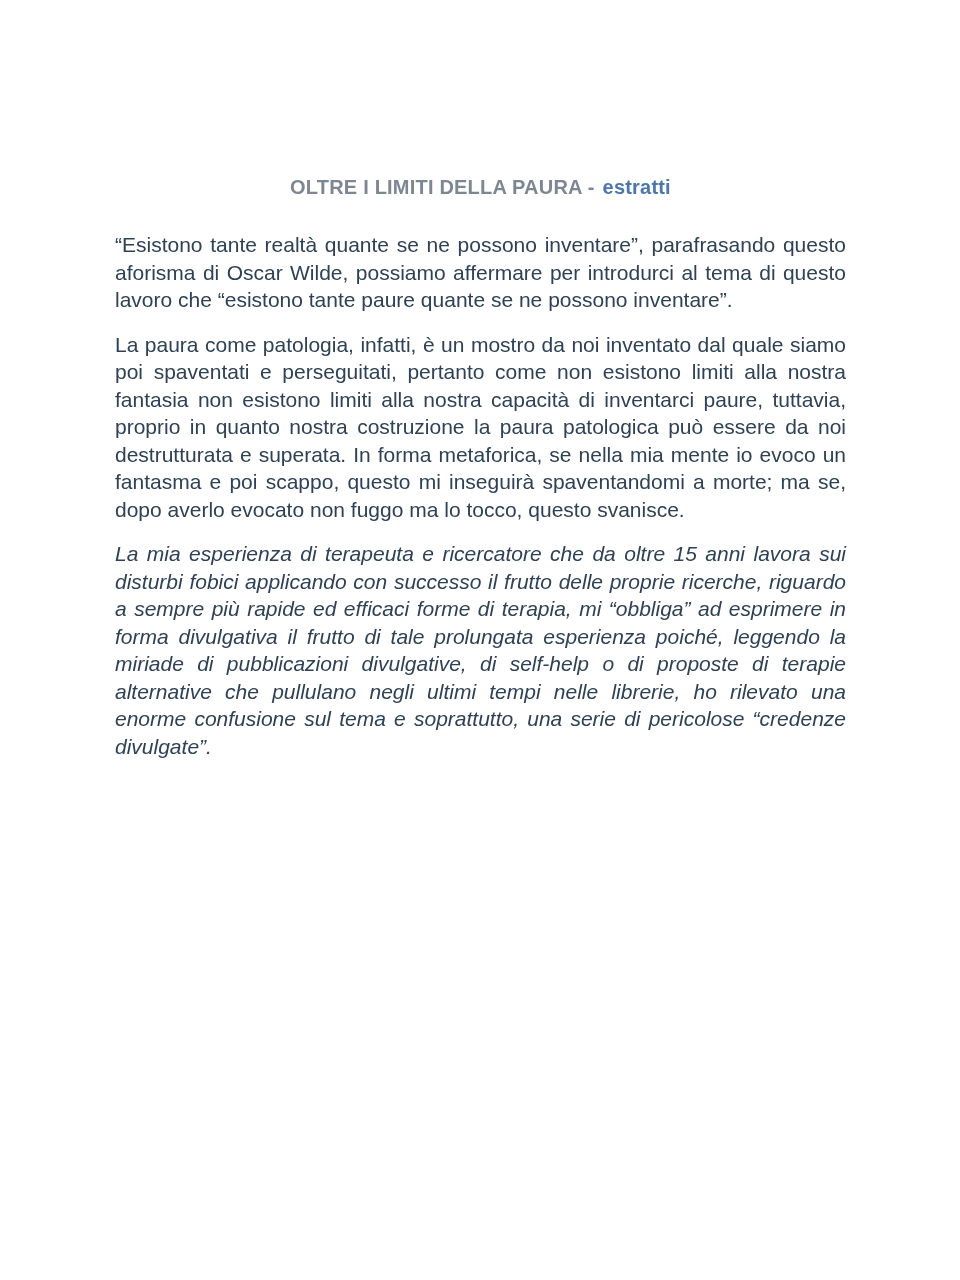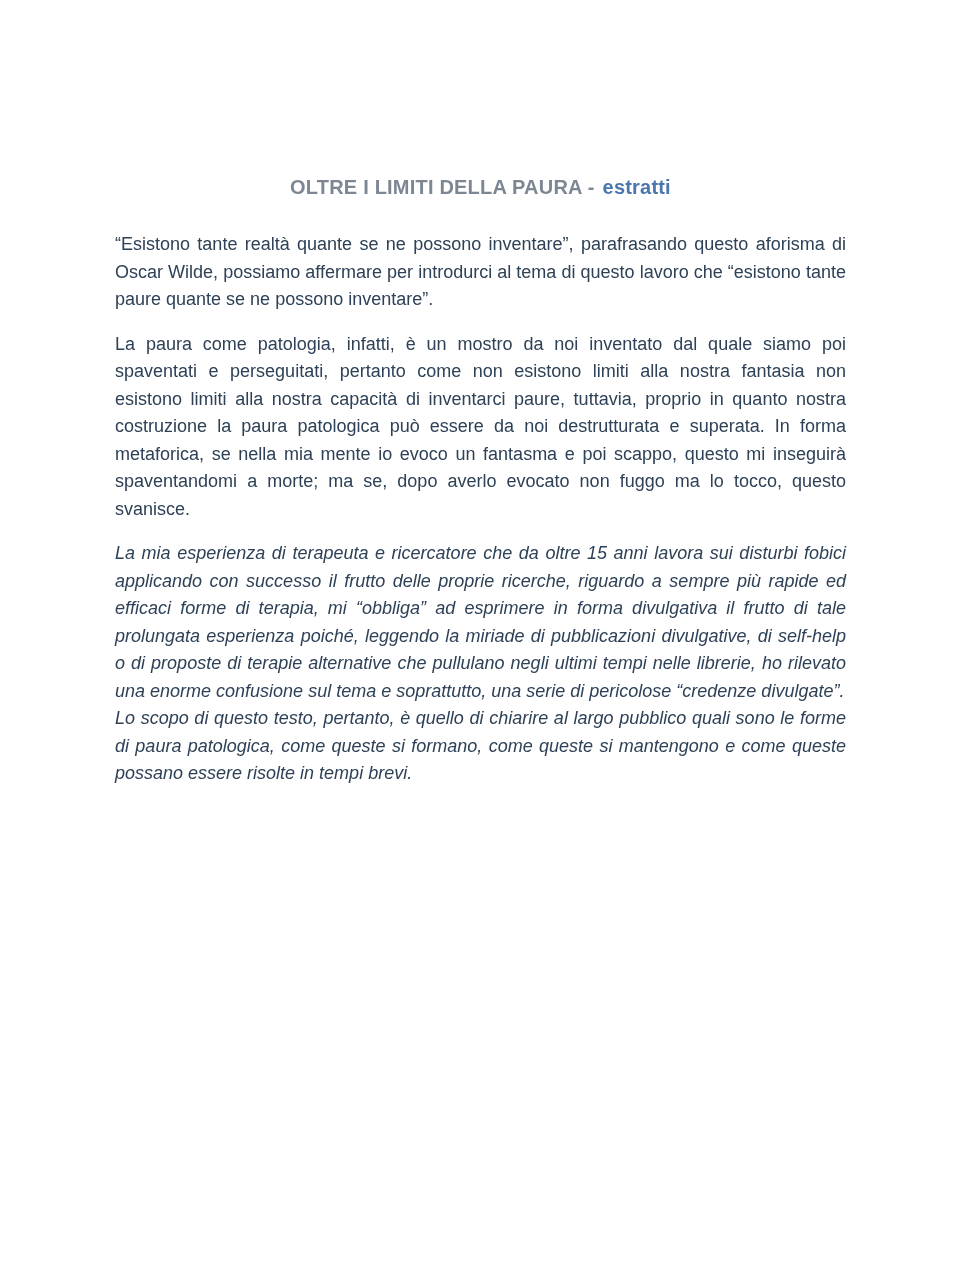--- a/index.html
+++ b/index.html
@@ -31,33 +31,32 @@
   .doc-title .title-sep {
     color: var(--title-main, #7d8793);
     margin: 0 8px 0 5px;
   }
   .doc-title .title-accent {
     color: var(--title-accent, #4c76ae);
   }
   .para {
     margin: 0 0 17px 0;
     color: var(--body-text, #2e4156);
-    font-size: 18px;
+    font-size: 21px;
     line-height: 27.5px;
     text-align: justify;
     text-justify: inter-word;
   }
   .para.flush {
     margin-bottom: 0;
     font-style: italic;
   }
 </style>
 </head>
 <body>
 
 <div class="page">
   <h1 class="doc-title"><span class="title-main">OLTRE I LIMITI DELLA PAURA</span><span class="title-sep">-</span><span class="title-accent">estratti</span></h1>
 
   <p class="para">“Esistono tante realtà quante se ne possono inventare”, parafrasando questo aforisma di Oscar Wilde, possiamo affermare per introdurci al tema di questo lavoro che “esistono tante paure quante se ne possono inventare”.</p>
   <p class="para">La paura come patologia, infatti, è un mostro da noi inventato dal quale siamo poi spaventati e perseguitati, pertanto come non esistono limiti alla nostra fantasia non esistono limiti alla nostra capacità di inventarci paure, tuttavia, proprio in quanto nostra costruzione la paura patologica può essere da noi destrutturata e superata. In forma metaforica, se nella mia mente io evoco un fantasma e poi scappo, questo mi inseguirà spaventandomi a morte; ma se, dopo averlo evocato non fuggo ma lo tocco, questo svanisce.</p>
   <p class="para flush">La mia esperienza di terapeuta e ricercatore che da oltre 15 anni lavora sui disturbi fobici applicando con successo il frutto delle proprie ricerche, riguardo a sempre più  rapide ed efficaci forme di terapia, mi “obbliga” ad esprimere in forma divulgativa il frutto di tale prolungata esperienza poiché, leggendo la miriade di pubblicazioni divulgative, di self-help o di proposte di terapie alternative che pullulano negli ultimi tempi nelle librerie, ho rilevato una enorme confusione sul tema e soprattutto, una serie di pericolose “credenze divulgate”.</p>
-  <p class="para flush">Lo scopo di questo testo, pertanto, è quello di chiarire al largo pubblico quali sono le forme di paura patologica, come queste si formano, come queste si mantengono e come queste possano essere risolte in tempi brevi.</p>
 </div>
 
 </body></html>

